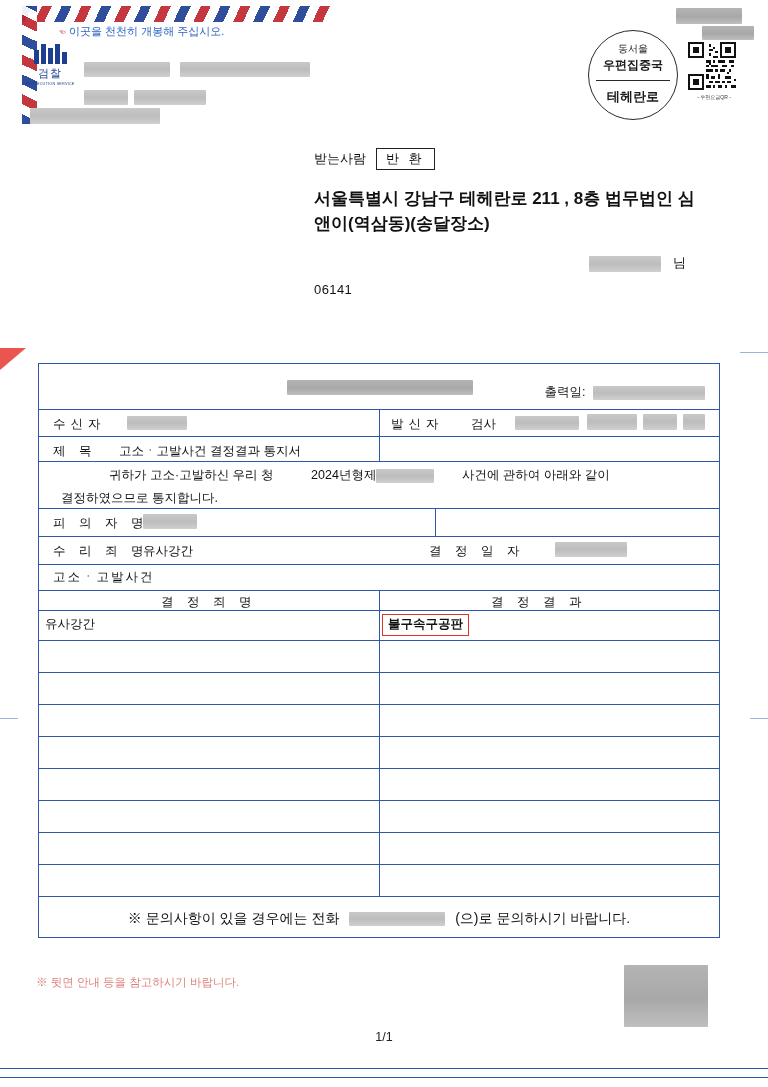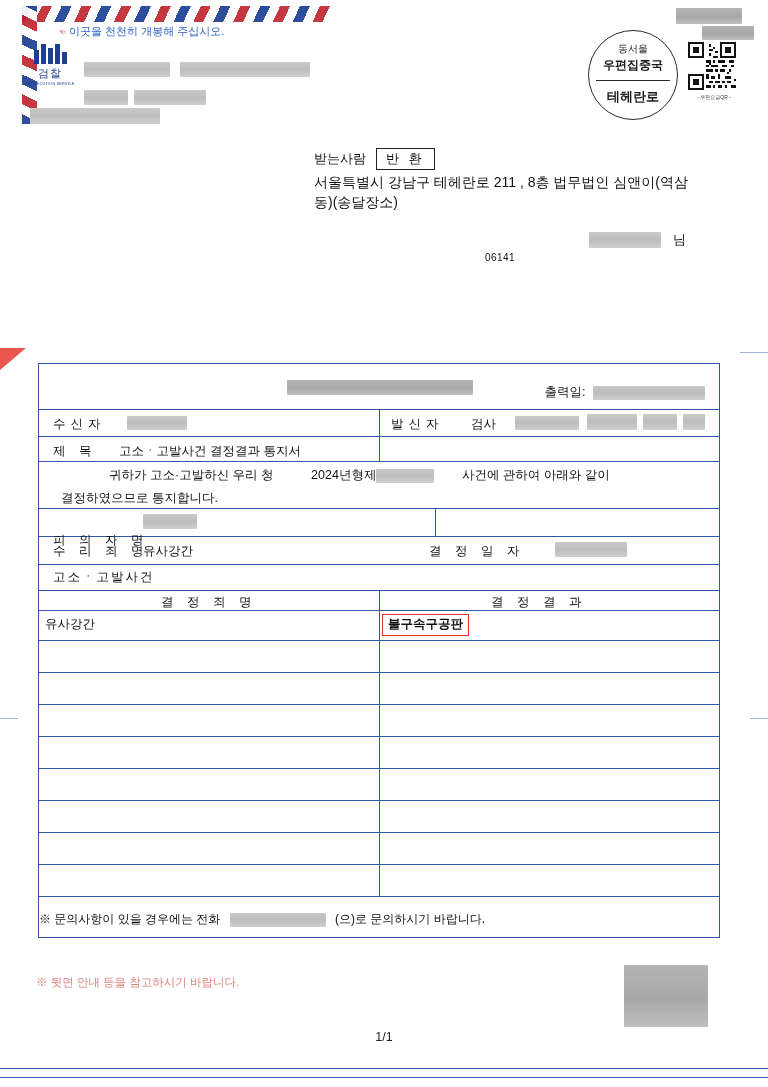--- a/index.html
+++ b/index.html
@@ -123,37 +123,37 @@
   #addr { position: absolute; left: 314px; top: 148px; width: 400px; }
   .addr-row1 { display: flex; align-items: center; gap: 10px; }
   .addr-label { font-size: 13px; color: #111; }
   .addr-box {
     border: 1px solid #222;
     padding: 1px 9px;
     font-size: 13px;
     letter-spacing: 3px;
   }
   .addr-line {
-    font-size: 14px;
-    font-weight: normal;
-    margin-top: 2px;
+    font-size: 17px;
+    font-weight: bold;
+    margin-top: 17px;
     line-height: 1.45;
     width: 382px;
   }
   #addr-name {
     margin-top: 18px;
     text-align: right;
     width: 372px;
     font-size: 13px;
   }
   #addr-zip {
-    margin-top: 3px;
-    text-align: center;
+    margin-top: 10px;
+    text-align: left;
     width: 372px;
-    font-size: 10px;
+    font-size: 13px;
     letter-spacing: .4px;
   }
 
   
   #corner-tri {
     position: absolute;
     left: 0; top: 348px;
     width: 0; height: 0;
     border-left: 26px solid #e8443c;
     border-bottom: 22px solid transparent;
@@ -217,22 +217,22 @@
     color: #111;
   }
   #crime-name {
     position: absolute; left: 6px; top: 252px; font-size: 12.5px;
   }
 
   #doc-footer {
     position: absolute;
     left: 0; bottom: 9px;
     width: 100%;
-    text-align: left;
-    font-size: 12px;
+    text-align: center;
+    font-size: 14px;
   }
   #doc-footer .redact { margin: 0 6px; }
 
   
   #back-note {
     position: absolute;
     left: 36px; top: 975px;
     font-size: 11.5px;
     color: #d0584f;
     opacity: .75;
@@ -426,21 +426,21 @@
 
   <div id="body-text">
     <div class="indent">
       <span>귀하가 고소·고발하신 우리 청</span>
       <span style="margin-left:34px;margin-top:32px;">2024년형제</span><span class="redact" style="width:58px; height:14px;"></span>
       <span style="margin-left:24px;">사건에 관하여 아래와 같이</span>
     </div>
     <div>결정하였으므로 통지합니다.</div>
   </div>
 
-  <span class="cell-label" style="left:14px; top:168px;">피 의 자 명</span>
+  <span class="cell-label" style="left:14px; top:151px;">피 의 자 명</span>
   <span class="redact abs" style="left:104px; top:150px; width:54px; height:15px;"></span>
 
   <span class="cell-label" style="left:14px; top:179px;">수 리 죄 명</span>
   <span class="cell-val" style="left:104px; top:179px;">유사강간</span>
   <span class="cell-label" style="left:390px; top:179px;">결 정 일 자</span>
   <span class="redact abs" style="left:516px; top:178px; width:72px; height:15px;"></span>
 
   <span class="cell-label" style="left:14px; top:205px; letter-spacing:2px;">고소ㆍ고발사건</span>
 
   <span class="col-head" style="left:122px; top:230px;">결 정 죄 명</span>

